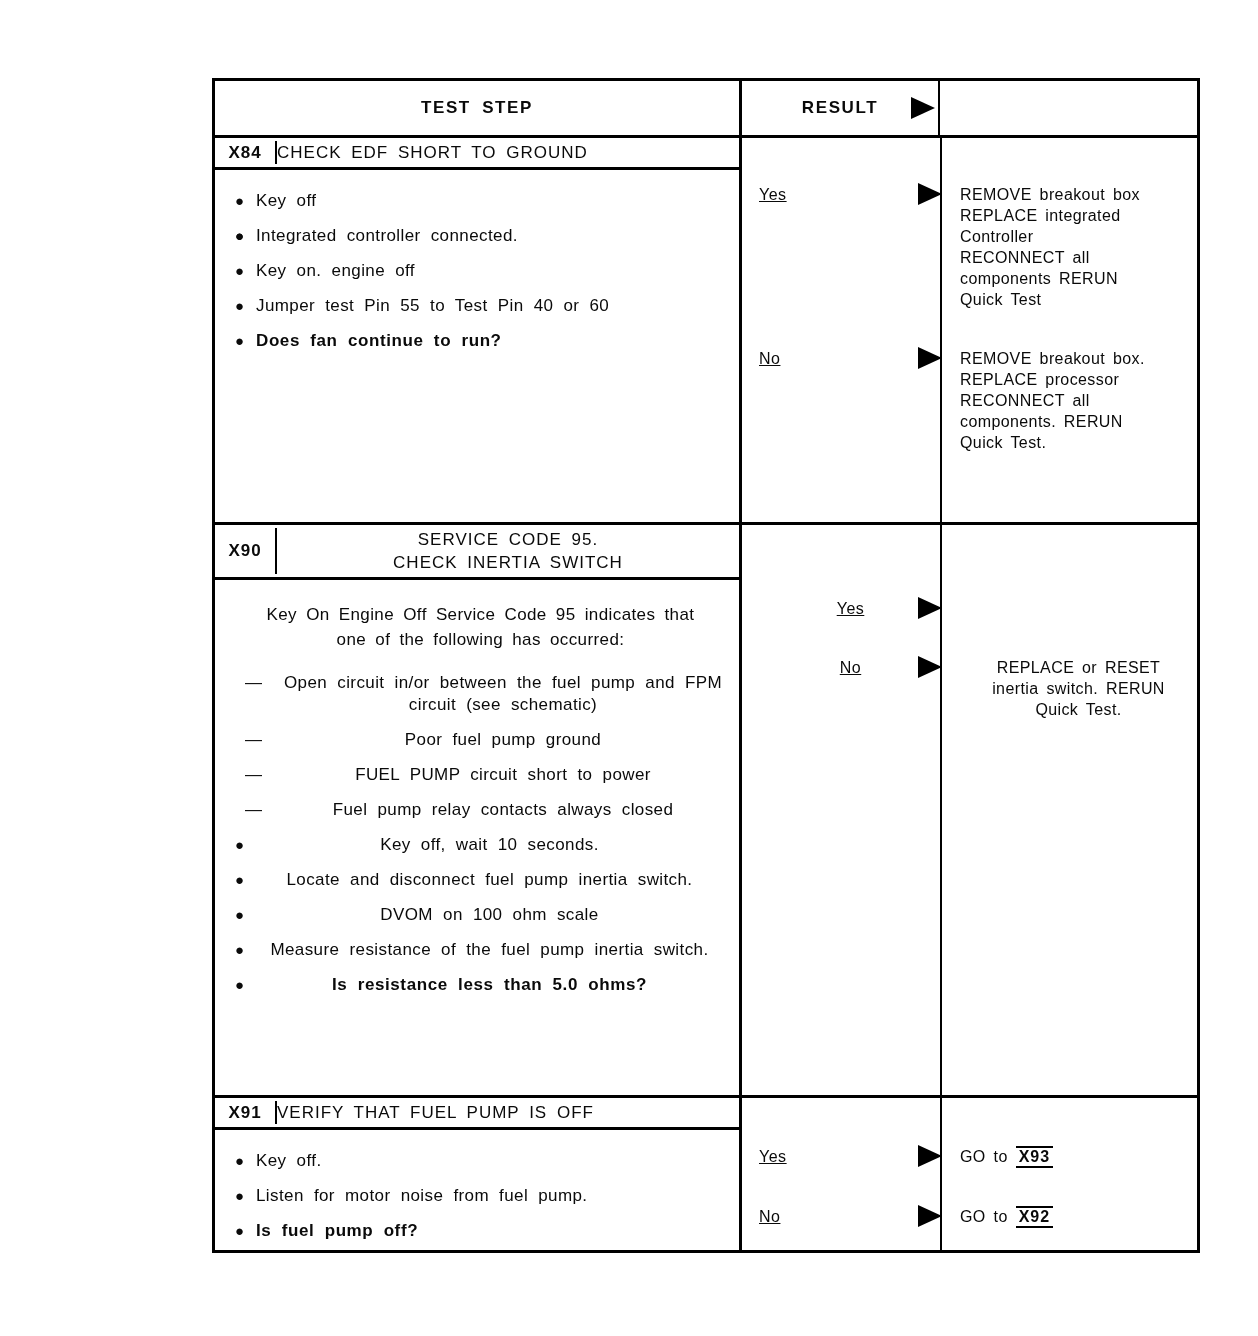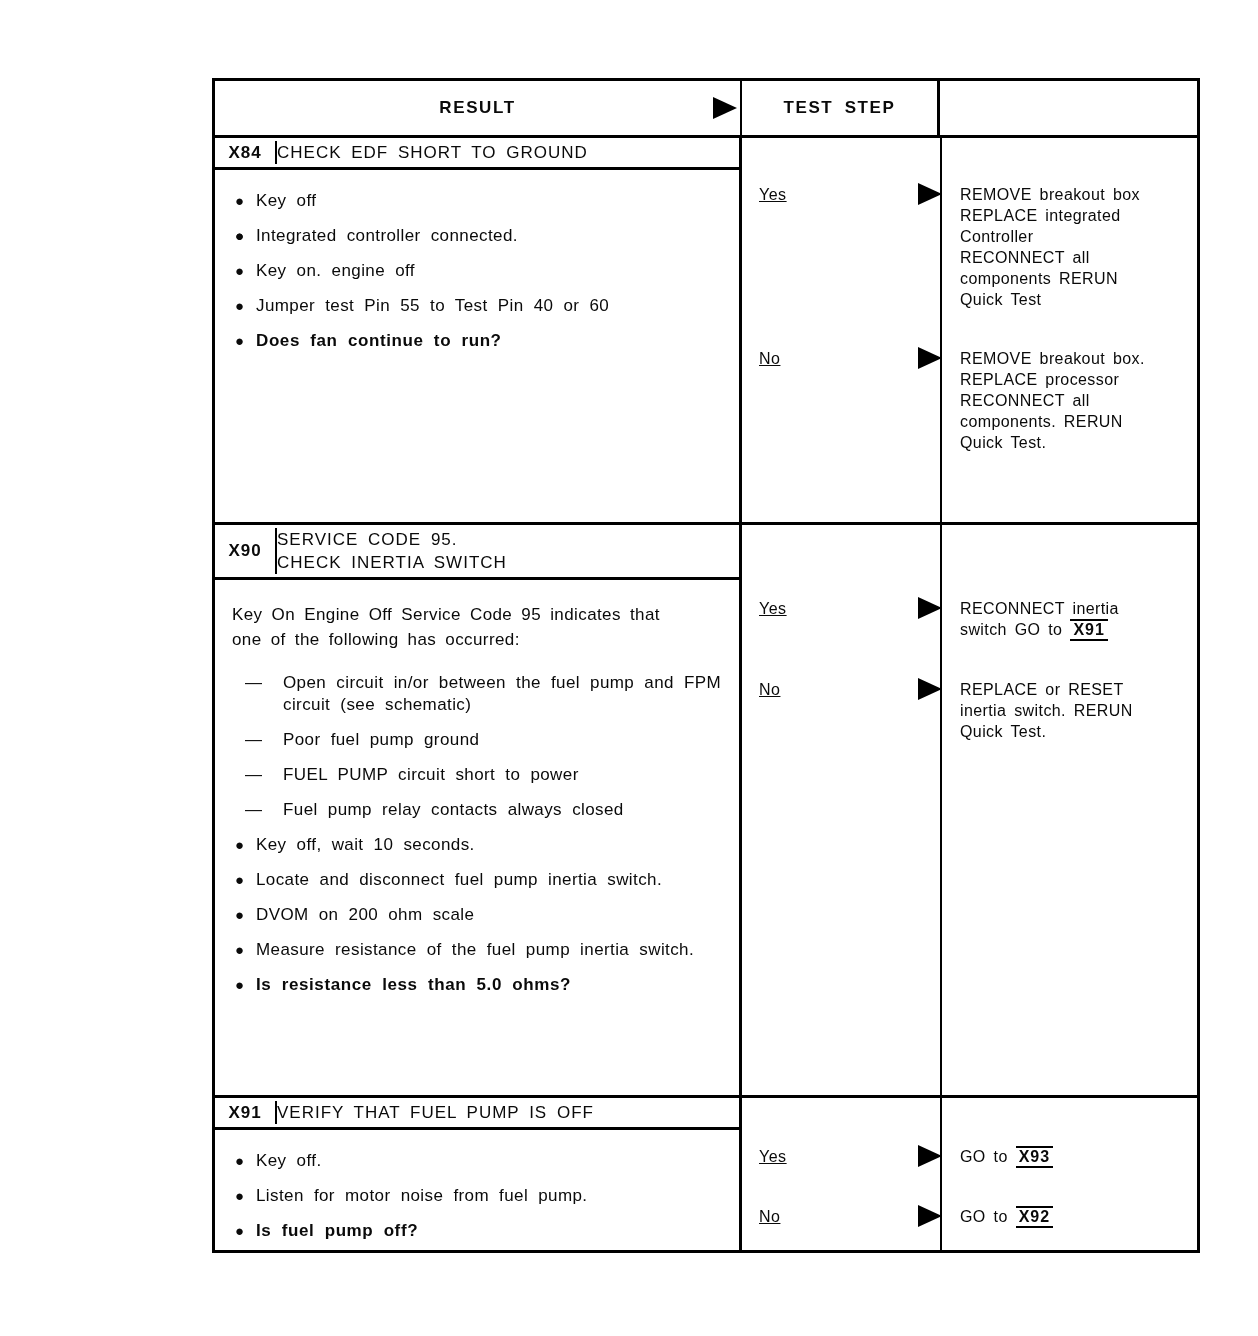--- a/index.html
+++ b/index.html
@@ -28,21 +28,21 @@
     width:0; height:0;
     border-left:24px solid #000; border-top:11px solid transparent; border-bottom:11px solid transparent;
   }
 
   
   .section {
     display:grid; grid-template-columns:527px 1fr;
     border-top:3px solid #000; box-sizing:border-box; overflow:hidden;
   }
   .s-X84 { height:400px; }
-  .s-X90 { height:592px; }
+  .s-X90 { height:592px;text-align:center; }
   .s-X91 { flex:1 1 auto; }
 
   .c1 { border-right:3px solid #000; box-sizing:border-box; overflow:hidden; }
 
   .stepbox {
     display:grid; grid-template-columns:62px 1fr;
     border-bottom:3px solid #000; padding:3px 0;
   }
   .stepnum {
     border-right:2px solid #000; display:flex; align-items:center; justify-content:center;
@@ -87,25 +87,25 @@
     font-weight:700; border-top:2px solid #000; border-bottom:2px solid #000;
     padding:0 3px 1px 3px; margin-left:8px; letter-spacing:1px; display:inline-block; line-height:17px;
   }
 </style>
 </head>
 <body>
 
 <div class="page">
   <div class="dtable">
     <div class="hdr">
+      <div class="hcell h1">TEST STEP</div>
       <div class="hcell h2">
         <span>RESULT</span>
         <span class="hdr-arrow"></span>
       </div>
-      <div class="hcell h1">TEST STEP</div>
     </div>
 
   <div class="section s-X84">
         <div class="c1">
           <div class="stepbox">
             <div class="stepnum">X84</div>
             <div class="steptitle">
               <div>CHECK EDF SHORT TO GROUND</div>
             </div>
           </div>
@@ -142,31 +142,30 @@
             </div>
           </div>
           <div class="intro">Key On Engine Off Service Code 95 indicates that<br>one of the following has occurred:</div>
           <div class="items">
             <div class="item dash"><span class="mk">—</span><span class="tx">Open circuit in/or between the fuel pump and FPM circuit (see schematic)</span></div>
             <div class="item dash"><span class="mk">—</span><span class="tx">Poor fuel pump ground</span></div>
             <div class="item dash"><span class="mk">—</span><span class="tx">FUEL PUMP circuit short to power</span></div>
             <div class="item dash"><span class="mk">—</span><span class="tx">Fuel pump relay contacts always closed</span></div>
             <div class="item bullet"><span class="mk">●</span><span class="tx">Key off, wait 10 seconds.</span></div>
             <div class="item bullet"><span class="mk">●</span><span class="tx">Locate and disconnect fuel pump inertia switch.</span></div>
-            <div class="item bullet"><span class="mk">●</span><span class="tx">DVOM on 200 ohm scale</span></div>
+            <div class="item bullet"><span class="mk">●</span><span class="tx">DVOM on 100 ohm scale</span></div>
             <div class="item bullet"><span class="mk">●</span><span class="tx">Measure resistance of the fuel pump inertia switch.</span></div>
             <div class="item bullet b"><span class="mk">●</span><span class="tx">Is resistance less than 5.0 ohms?</span></div>
           </div>
         </div>
         <div class="cR">
           <div class="vline"></div>
           <div class="results">
             <div class="result">
               <div class="rescell"><span>Yes</span><span class="arrowR"></span></div>
-              <div class="action">RECONNECT inertia<br>switch  GO to<span class="ref">X91</span></div>
             </div>
             <div class="result">
               <div class="rescell"><span>No</span><span class="arrowR"></span></div>
               <div class="action">REPLACE or RESET<br>inertia switch. RERUN<br>Quick Test.</div>
             </div>
           </div>
         </div>
       </div>
       <div class="section s-X91">
         <div class="c1">

